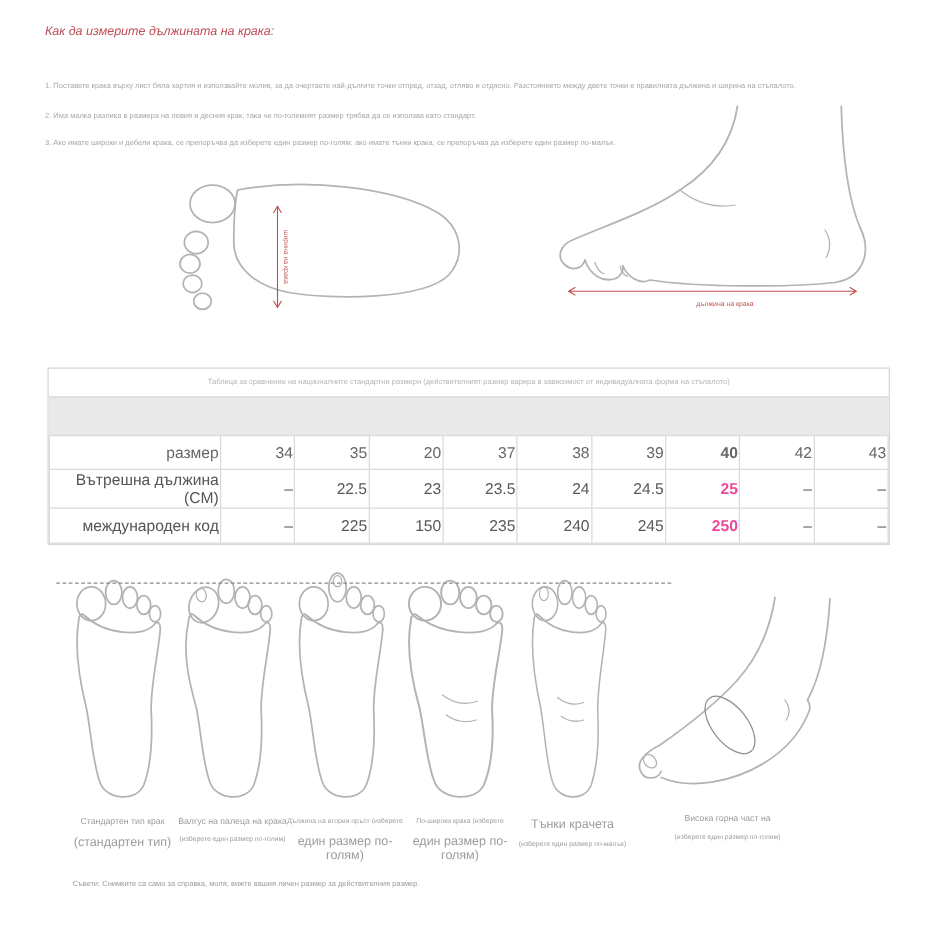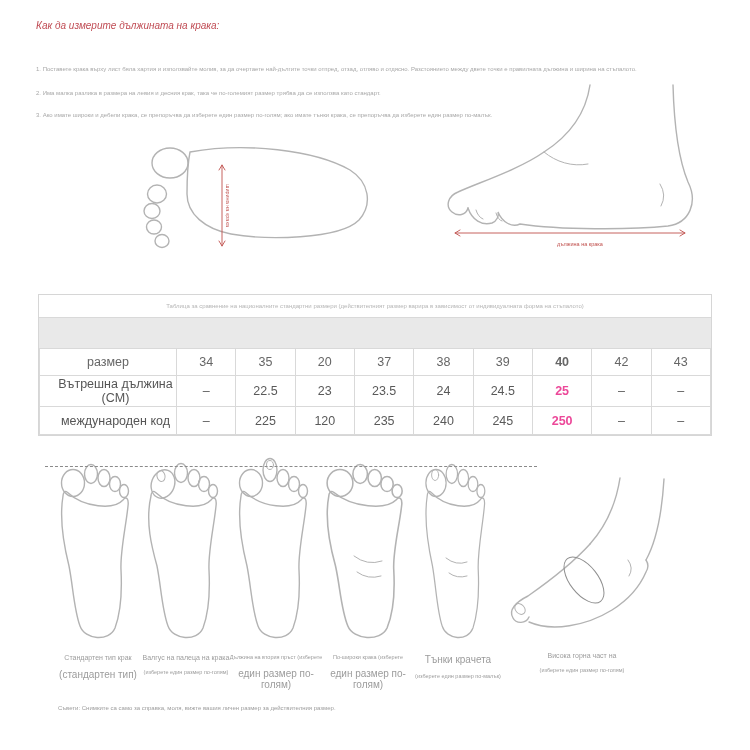--- a/index.html
+++ b/index.html
@@ -17,21 +17,21 @@
   .sketch .red{stroke:#c0504d;stroke-width:0.9;}
   .vlabel{left:231px;top:184px;font-size:5.5px;color:#c0504d;white-space:nowrap;
           transform:rotate(90deg);transform-origin:0 0;}
   .hlabel{left:505px;top:241px;width:150px;text-align:center;font-size:5.5px;color:#c0504d;}
   
   .size-table{left:38px;top:294px;width:674px;border:1px solid #d6d6d6;box-sizing:border-box;}
   .caption{height:22px;line-height:22px;text-align:center;font-size:6px;color:#b5b5b5;
            overflow:hidden;white-space:nowrap;}
   .band{height:30px;background:#e9e9e9;border-top:1px solid #d9d9d9;}
   table{width:100%;border-collapse:collapse;table-layout:fixed;}
-  td{border:1px solid #d9d9d9;text-align:center;color:#595959;font-size:12.5px;height:25px;}
+  td{border:1px solid #d9d9d9;text-align:right;color:#595959;font-size:12.5px;height:25px;}
   tr.head td{height:24px;color:#666;}
   td.rowlabel{font-size:7px;color:#9c9c9c;padding-left:16px;}
   td.lab0{width:134px;font-size:12.5px;color:#555;}
   td.hl{font-weight:bold;color:#ec4899;}
   
   .dash{left:45px;top:466px;width:492px;height:0;border-top:1px dashed #8a8a8a;z-index:3;}
   .fcol{position:absolute;top:460px;text-align:center;color:#9c9c9c;}
   #fc1{left:52px;width:92px}#fc2{left:140px;width:92px}#fc3{left:228px;width:96px}
   #fc4{left:320px;width:96px}#fc5{left:412px;width:92px}
   #fc6{left:500px;width:164px;top:476px}
@@ -95,21 +95,21 @@
       <td>24</td>
       <td>24.5</td>
       <td class="hl">25</td>
       <td>–</td>
       <td>–</td>
     </tr>
     <tr>
       <td class="rowlabel lab0">международен код</td>
       <td>–</td>
       <td>225</td>
-      <td>120</td>
+      <td>150</td>
       <td>235</td>
       <td>240</td>
       <td>245</td>
       <td class="hl">250</td>
       <td>–</td>
       <td>–</td>
     </tr>
   </tbody>
     </table>
 </div>

